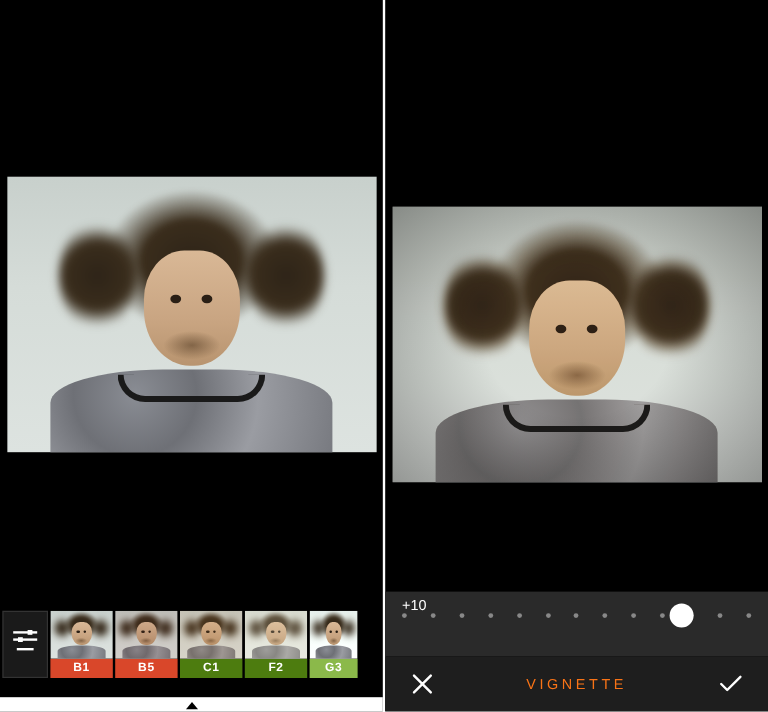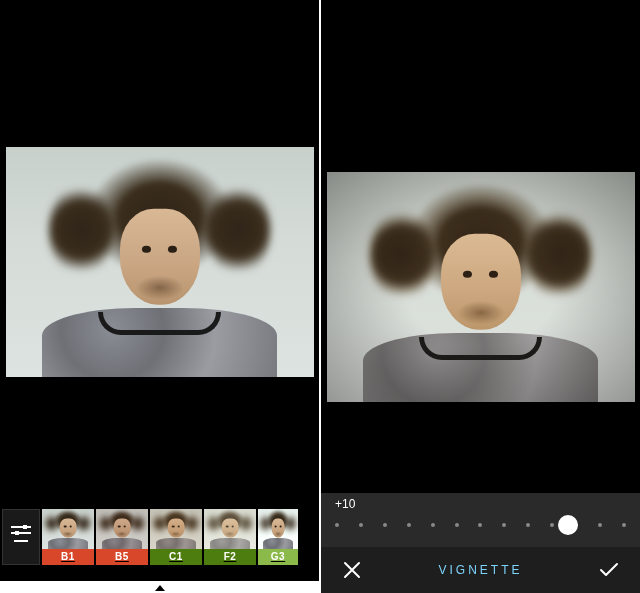--- a/index.html
+++ b/index.html
@@ -78,21 +78,20 @@
     .minus {
       width: 14px;
       height: 2px;
       background: #fff;
     }
     .filter-thumb {
       width: 52px;
       display: flex;
       flex-direction: column;
       cursor: pointer;
-      text-decoration: underline;
     }
     .thumb-img {
       width: 52px;
       height: 40px;
       position: relative;
       overflow: hidden;
     }
     .thumb-label {
       height: 16px;
       text-align: center;
@@ -117,21 +116,20 @@
       bottom: 0; left: 0; right: 0; height: 12px; background: #fff;
     }
 
     
     .slider-panel {
       position: absolute;
       left: 0; right: 0; bottom: 46px;
       height: 54px;
       background: #2a2a2a;
       display: flex;
-      align-items: center;
       padding: 0 14px;
     }
     .slider-value {
       position: absolute;
       top: 4px;
       color: #fff;
       font-size: 12px;
       font-weight: 500;
     }
     .slider-track {
@@ -160,21 +158,21 @@
       align-items: center;
       justify-content: space-between;
       padding: 0 16px;
     }
     .toolbar-btn {
       width: 30px; height: 30px;
       display: flex; align-items: center; justify-content: center;
       cursor: pointer;
     }
     .toolbar-label {
-      color: #7dd3fc;
+      color: #f97316;
       font-size: 12px;
       letter-spacing: 3px;
       font-weight: 500;
     }
     svg { display: block; }
 
     
     .portrait-bg {
       position: absolute; inset: 0;
       background: linear-gradient(180deg, #c8d0cc 0%, #d5dcd8 40%, #dde3e0 100%);

